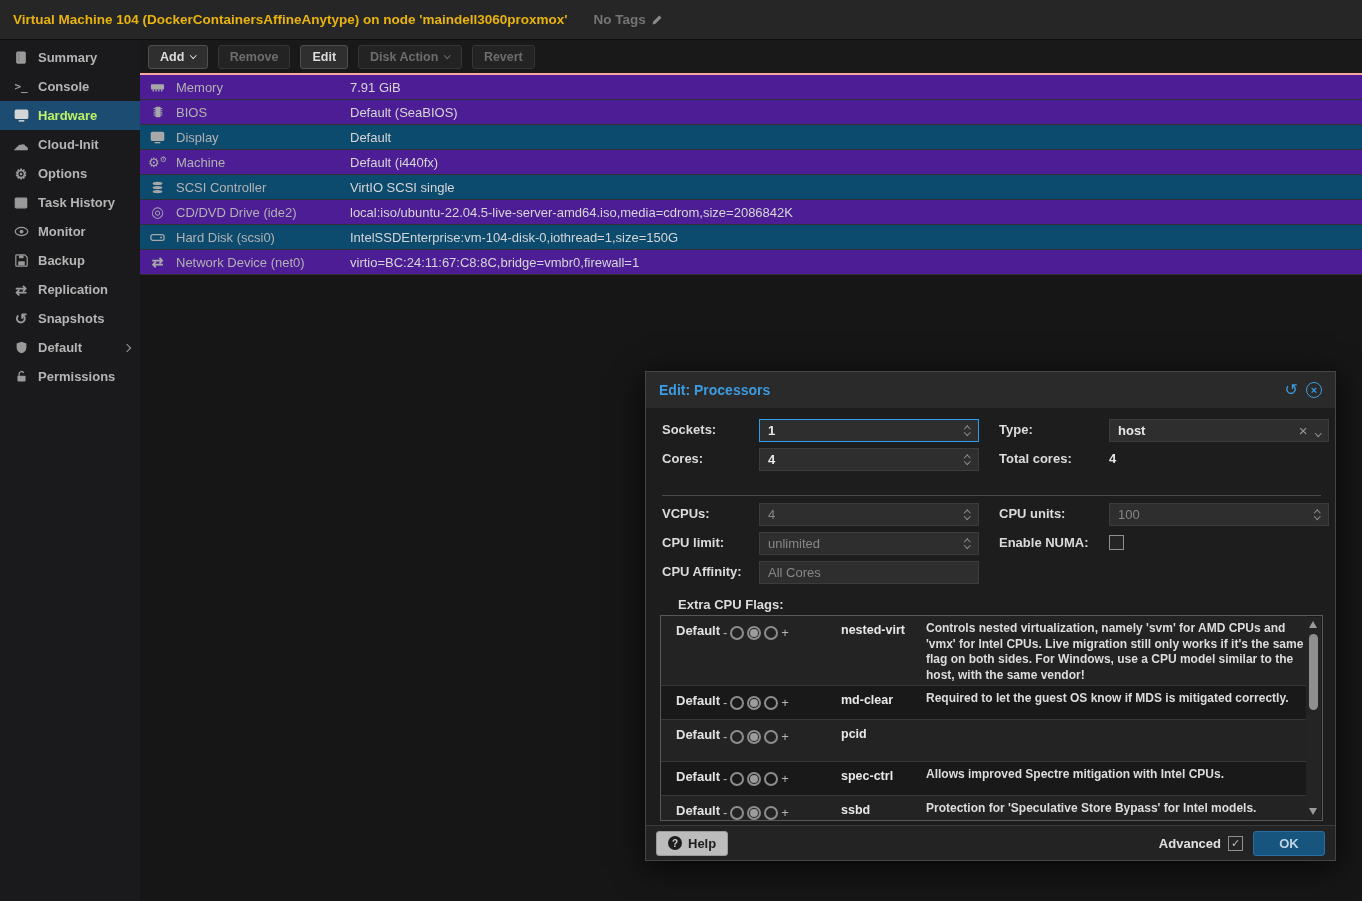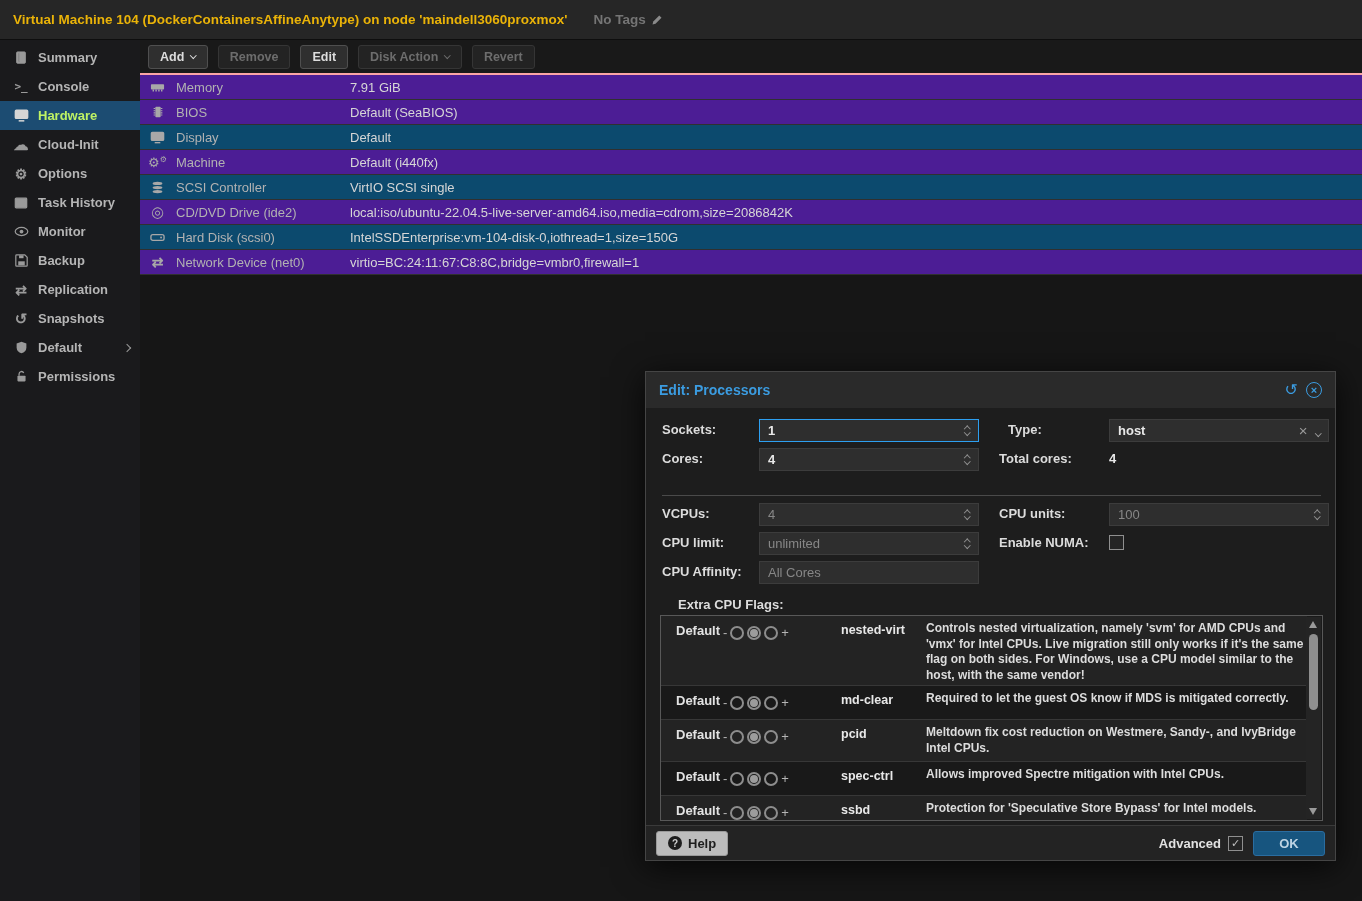--- a/index.html
+++ b/index.html
@@ -325,21 +325,21 @@
   </div>
 
   <span class="flabel" style="left:16px; top:47px;">Sockets:</span>
   <div class="field focused" style="left:113px; top:47px;">
     <span class="fval">1</span>
     <span class="spin">
         <span class="chev up small"></span>
         <span class="chev down small"></span>
       </span>
   </div>
-  <span class="flabel" style="left:362px; top:47px;">Type:</span>
+  <span class="flabel" style="left:353px; top:47px;">Type:</span>
   <div class="field" style="left:463px; top:47px;">
     <span class="fval">host</span>
     <span class="fico" style="font-size:15px;">×</span>
     <span class="fico"><span class="chev down small" style="border-color:#9a9a9a;display:inline-block;"></span></span>
   </div>
 
   <span class="flabel" style="left:16px; top:76px;">Cores:</span>
   <div class="field" style="left:113px; top:76px;">
     <span class="fval">4</span>
     <span class="spin">
@@ -421,21 +421,20 @@
       <span class="fd-step">
         <span>-</span>
         <span class="ring"></span>
         <span class="ring">
             <span class="dot"></span>
           </span>
         <span class="ring"></span>
         <span>+</span>
       </span>
       <span class="fd-name">pcid</span>
-      <span class="fd-desc">Meltdown fix cost reduction on Westmere, Sandy-, and IvyBridge Intel CPUs.</span>
     </div>
     <div class="flagrow dark" style="height:34px;">
       <span class="fd-default">Default</span>
       <span class="fd-step">
         <span>-</span>
         <span class="ring"></span>
         <span class="ring">
             <span class="dot"></span>
           </span>
         <span class="ring"></span>

